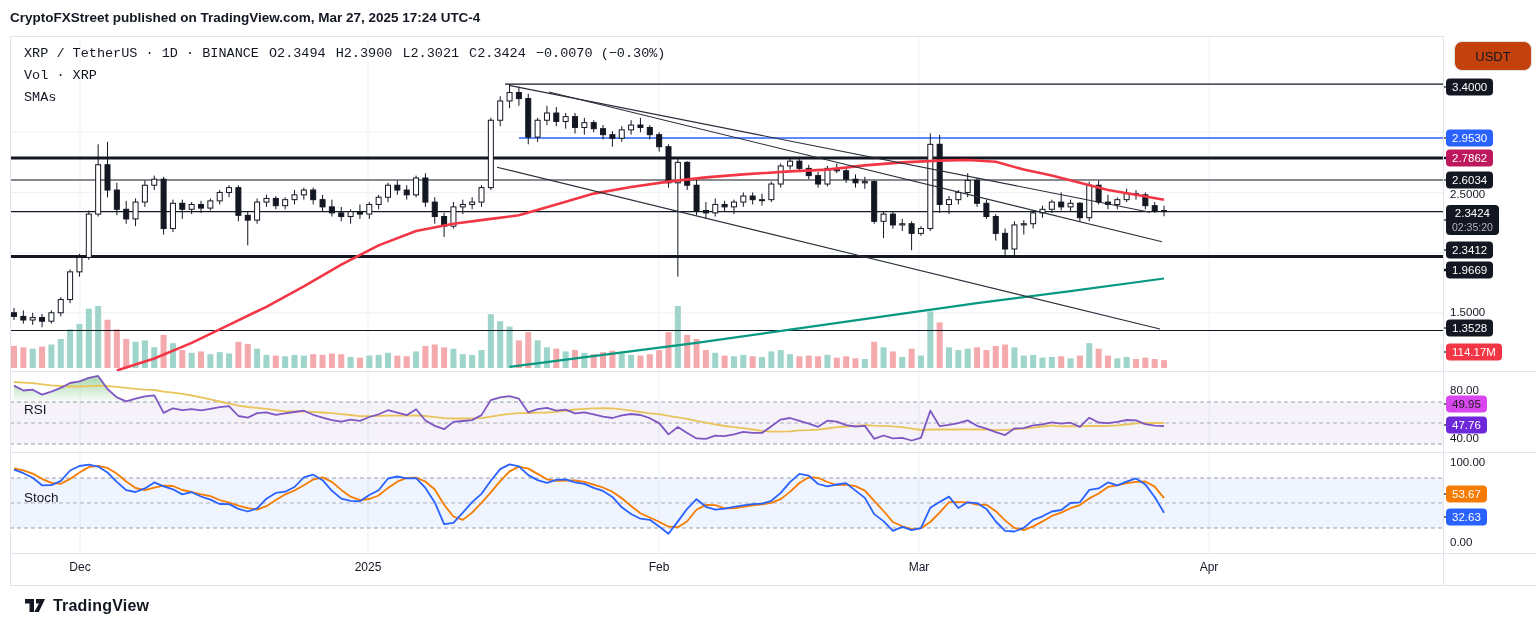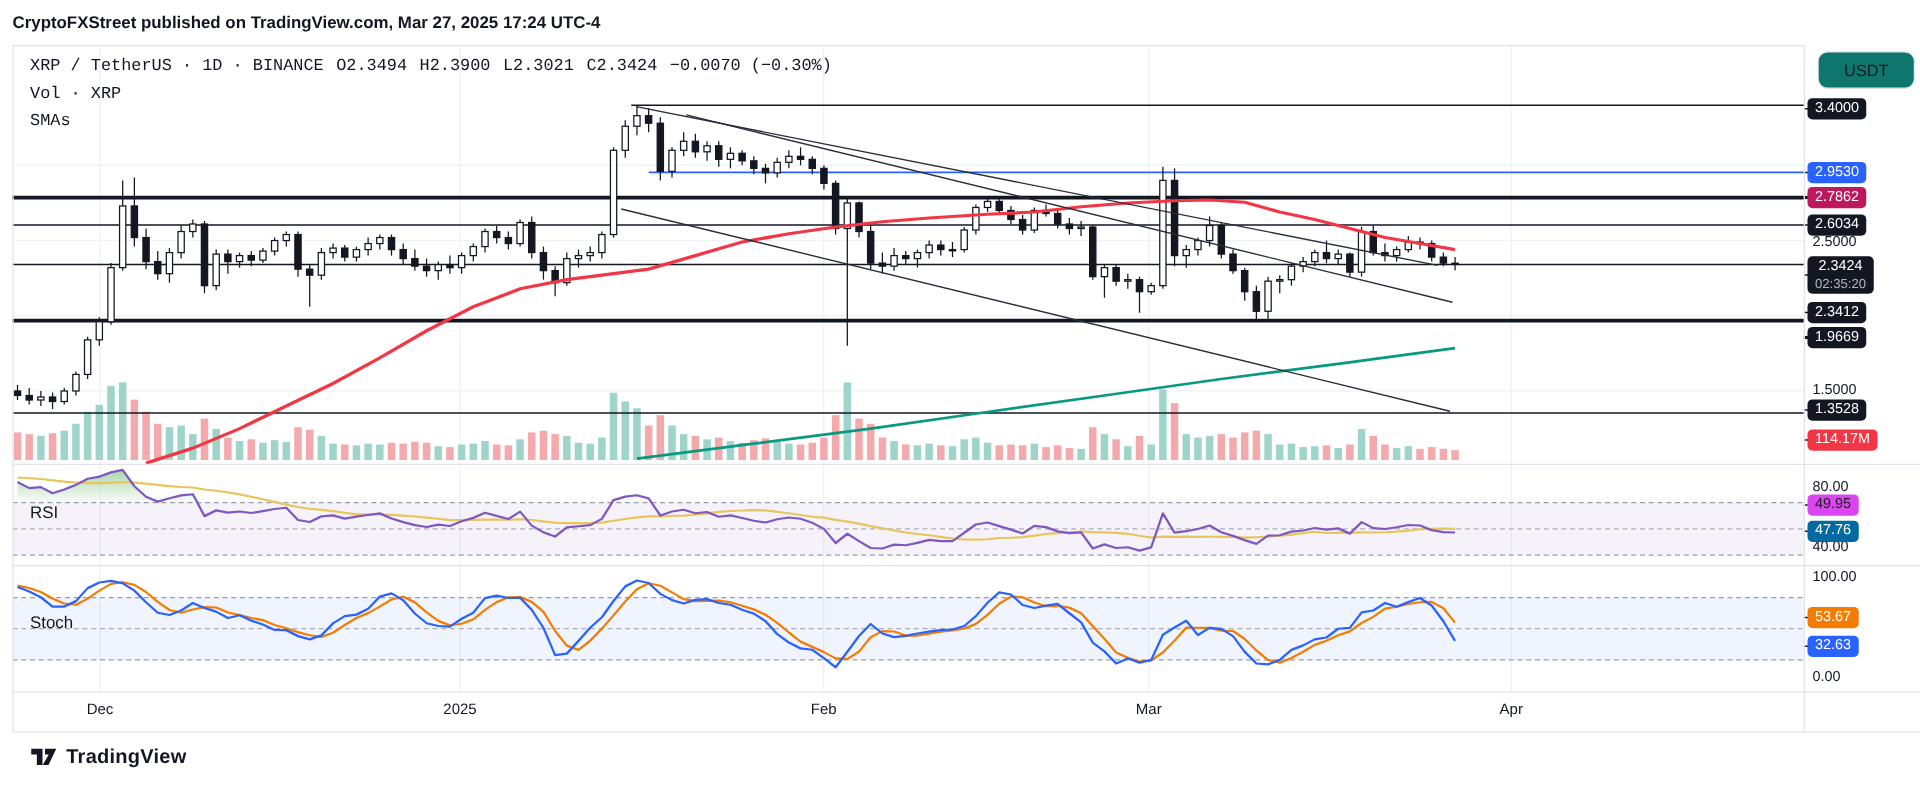--- a/index.html
+++ b/index.html
@@ -5,21 +5,21 @@
   html,body{margin:0;padding:0;background:#ffffff;width:1536px;height:629px;overflow:hidden;
     font-family:"Liberation Sans","DejaVu Sans",sans-serif;-webkit-font-smoothing:antialiased;}
   #stage{position:relative;width:1536px;height:604px;background:#fff;}
   #chart-svg{position:absolute;left:0;top:0;z-index:1;}
   .attribution{position:absolute;left:10px;top:10px;font-size:13.5px;font-weight:700;color:#131722;z-index:5;}
   .legend{position:absolute;left:24px;z-index:5;color:#131722;font-size:13.5px;white-space:nowrap;font-family:Liberation Mono, monospace;}
   .legend span{margin-right:10px;}
   .pane-label{position:absolute;left:24px;z-index:5;color:#131722;font-size:13.5px;margin-top:26px;}
   .currency-btn{position:absolute;left:1454px;top:41px;width:76px;height:28px;border:1px solid #e0e3eb;
     border-radius:8px;display:flex;align-items:center;justify-content:center;font-size:13px;font-weight:500;
-    color:#131722;background:#0f766e;z-index:6;cursor:pointer;}
+    color:#131722;background:#c2410c;z-index:6;cursor:pointer;}
   #price-axis{position:absolute;left:1444px;top:0;width:92px;height:585px;z-index:4;}
   .ax-plain{position:absolute;left:6px;transform:translateY(-50%);font-size:11.5px;color:#131722;z-index:1;white-space:nowrap;}
   .ax-badge{position:absolute;left:2px;transform:translateY(-50%);font-size:11.5px;line-height:15px;
     padding:1px 6px;border-radius:4px;color:#fff;z-index:2;white-space:nowrap;text-align:center;}
   .ax-badge .sub{display:block;font-size:10.5px;line-height:13px;color:#b2b5be;}
   #time-axis{position:absolute;left:0;top:553px;width:1443px;height:32px;z-index:4;}
   .t-label{position:absolute;top:7px;transform:translateX(-50%);font-size:12px;color:#131722;}
   .brand{position:absolute;left:24px;top:596px;display:flex;align-items:center;z-index:5;cursor:pointer;}
   .brand .word{font-size:16px;font-weight:600;color:#131722;margin-left:7px;letter-spacing:.2px;}
 </style>
@@ -482,21 +482,21 @@
       <div class="ax-badge" style="top: 158px; background: #be185d;">2.7862</div>
       <div class="ax-badge" style="top: 180px; background: rgb(19, 23, 34);">2.6034</div>
       <div class="ax-badge" style="top: 220px; background: rgb(19, 23, 34);">2.3424<span class="sub">02:35:20</span></div>
       <div class="ax-badge" style="top: 250px; background: rgb(19, 23, 34);">2.3412</div>
       <div class="ax-badge" style="top: 270px; background: rgb(19, 23, 34);">1.9669</div>
       <div class="ax-badge" style="top: 328px; background: rgb(19, 23, 34);">1.3528</div>
       <div class="ax-badge" style="top: 352px; background: rgb(242, 54, 69);">114.17M</div>
       <div class="ax-plain" style="top: 390px;">80.00</div>
       <div class="ax-plain" style="top: 438px;">40.00</div>
       <div class="ax-badge" style="top: 404px; background: #d946ef; color: rgb(28, 28, 28);">49.95</div>
-      <div class="ax-badge" style="top: 425px; background: #0369a1;">47.76</div>
+      <div class="ax-badge" style="top: 425px; background: #6d28d9;">47.76</div>
       <div class="ax-plain" style="top: 462px;">100.00</div>
       <div class="ax-badge" style="top: 494px; background: rgb(245, 124, 0);">53.67</div>
       <div class="ax-badge" style="top: 517px; background: rgb(41, 98, 255);">32.63</div>
       <div class="ax-plain" style="top: 542px;">0.00</div>
     </div>
   <div id="time-axis">
       <div class="t-label" style="left: 80px;">Dec</div>
       <div class="t-label" style="left: 368px;">2025</div>
       <div class="t-label" style="left: 659px;">Feb</div>
       <div class="t-label" style="left: 919px;">Mar</div>

